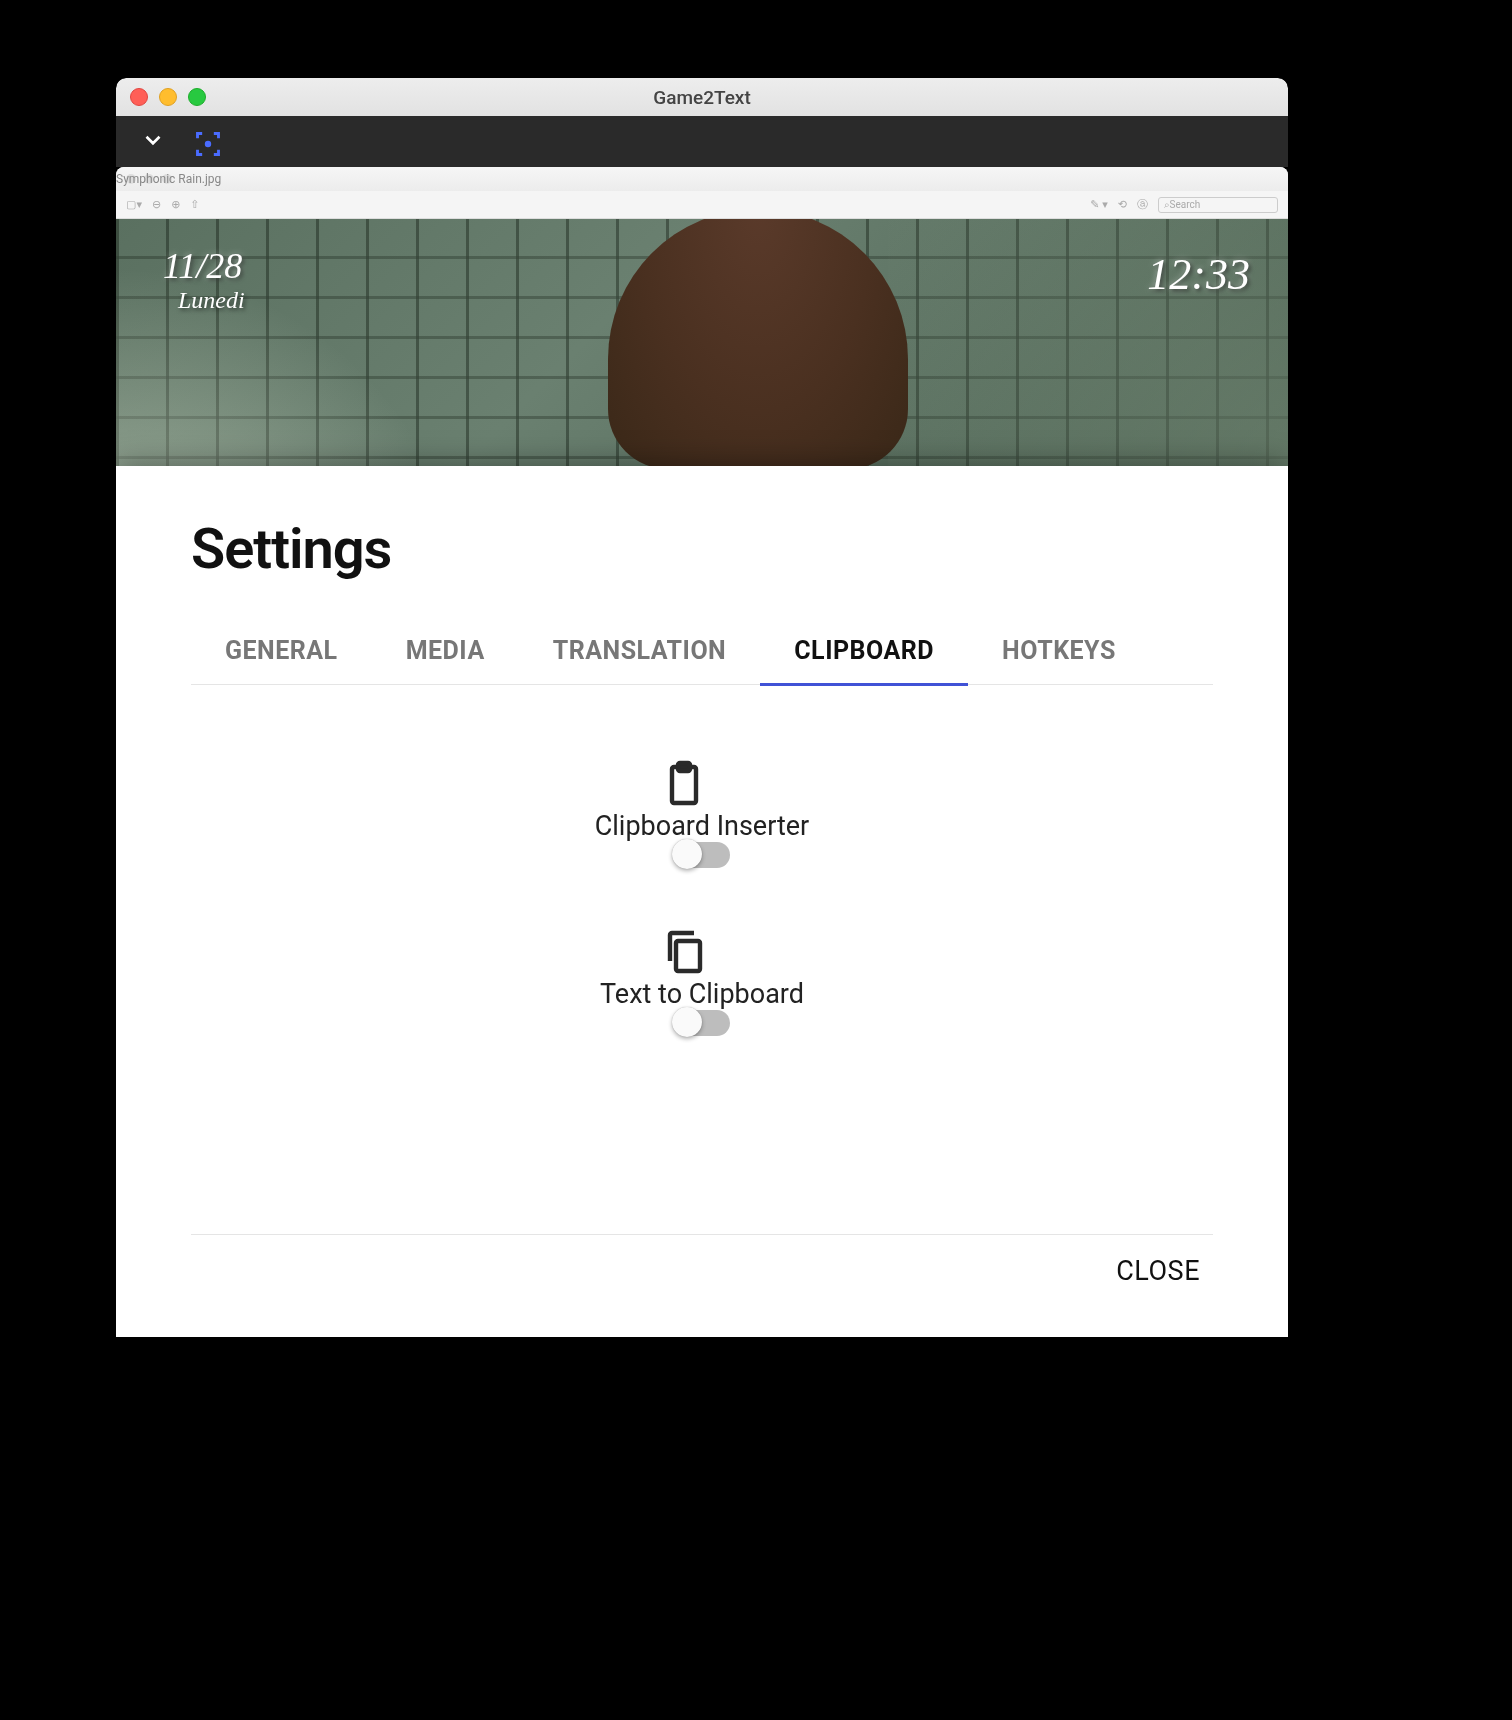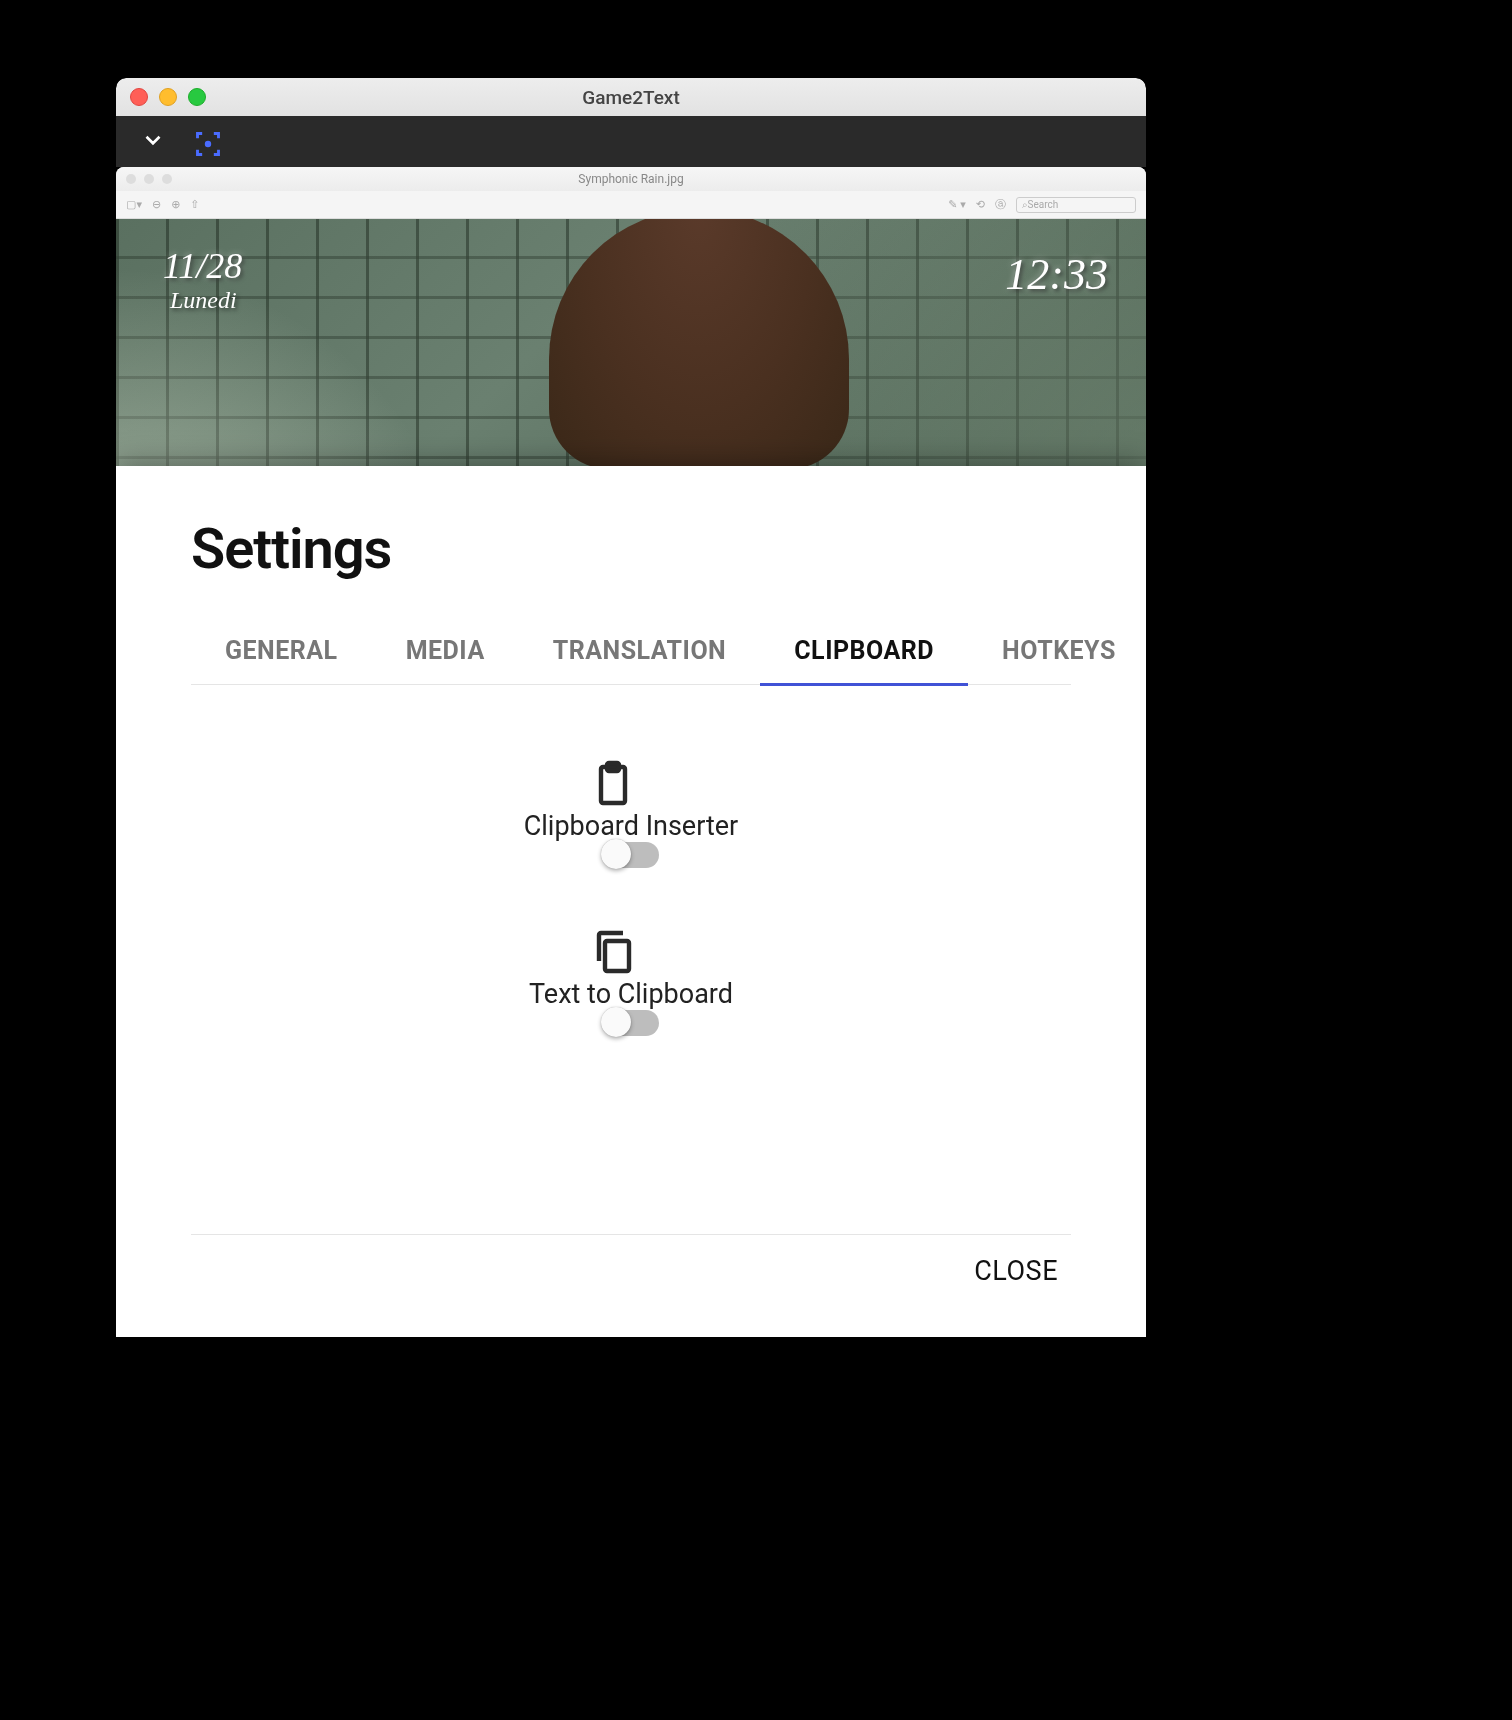--- a/index.html
+++ b/index.html
@@ -7,21 +7,21 @@
       font-family: -apple-system, BlinkMacSystemFont, "Segoe UI", Roboto, Helvetica, Arial, sans-serif;
       background: #000;
       width: 1512px;
       height: 1720px;
       position: relative;
     }
     .app-window {
       position: absolute;
       top: 78px;
       left: 116px;
-      width: 1030px;
+      width: 1172px;
       height: 1460px;
       background: #000;
       border-radius: 10px;
       box-shadow: 0 0 30px rgba(0,0,0,0.5);
       overflow: hidden;
     }
     .titlebar {
       height: 38px;
       background: linear-gradient(#ededed, #e2e2e2);
       display: flex;
@@ -84,21 +84,21 @@
       display: flex;
       align-items: center;
       position: relative;
       border-radius: 8px 8px 0 0;
     }
     .inner-traffic { display: flex; gap: 8px; margin-left: 10px; }
     .inner-tl { width: 10px; height: 10px; border-radius: 5px; background: #ddd; }
     .inner-title {
       position: absolute;
       left: 0; right: 0;
-      text-align: center;
+      text-align: left;
       font-size: 12px;
       color: #888;
     }
     .inner-toolbar {
       height: 28px;
       background: #f5f5f5;
       border-bottom: 1px solid #ddd;
       display: flex;
       align-items: center;
       padding: 0 10px;
@@ -144,21 +144,21 @@
     }
     .date-badge {
       position: absolute;
       top: 26px;
       left: 30px;
       color: #fff;
       font-family: "Brush Script MT", cursive;
       font-style: italic;
     }
     .date-top { font-size: 36px; text-shadow: 2px 2px 4px rgba(0,0,0,0.6), 0 0 6px rgba(255,255,255,0.5); margin-left: 17px; }
-    .date-bottom { font-size: 24px; margin-left: 24px; text-shadow: 2px 2px 4px rgba(0,0,0,0.6); }
+    .date-bottom { font-size: 24px; margin-left: 32px; text-shadow: 2px 2px 4px rgba(0,0,0,0.6); }
     .time-badge {
       position: absolute;
       top: 30px;
       right: 38px;
       color: #fff;
       font-family: Georgia, serif;
       font-style: italic;
       font-size: 44px;
       text-shadow: 2px 2px 4px rgba(0,0,0,0.6), 0 0 6px rgba(255,255,255,0.5);
     }

